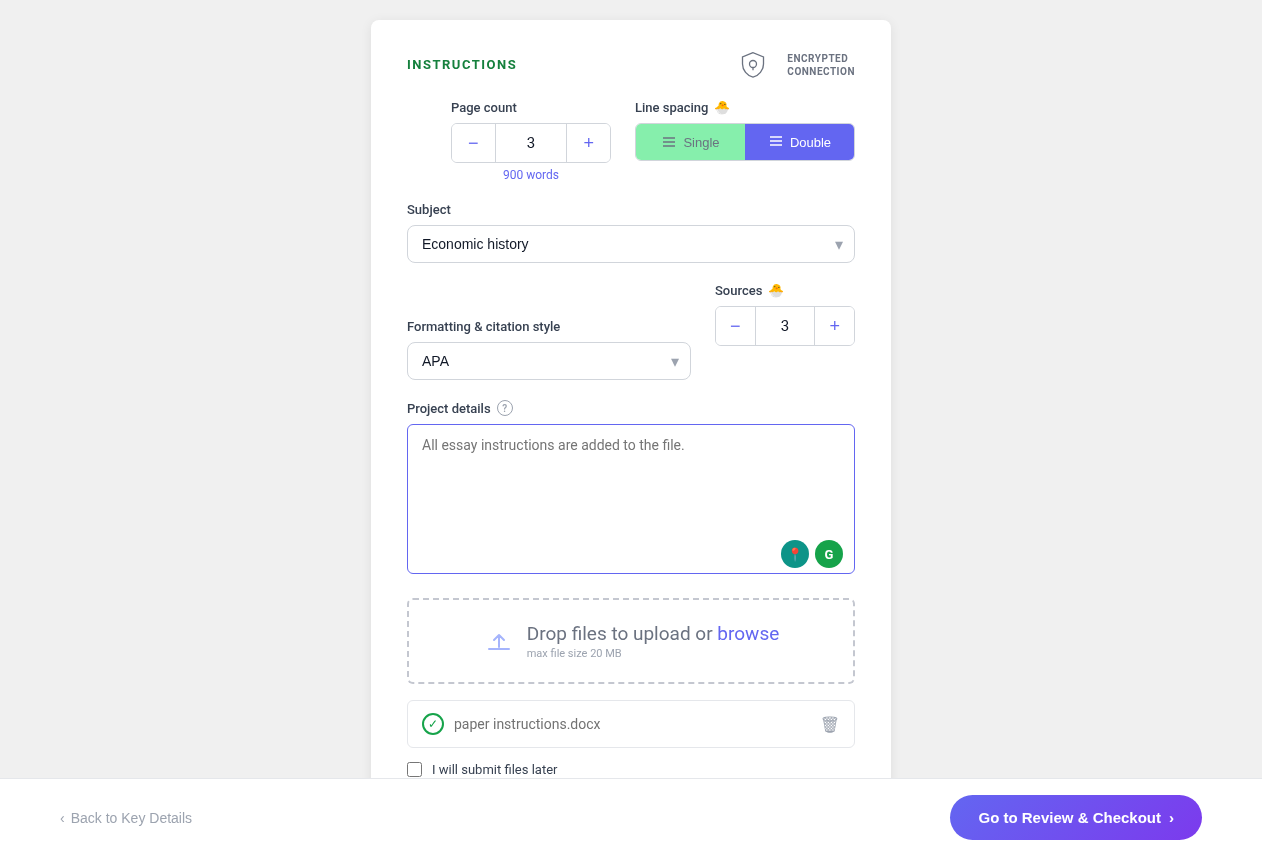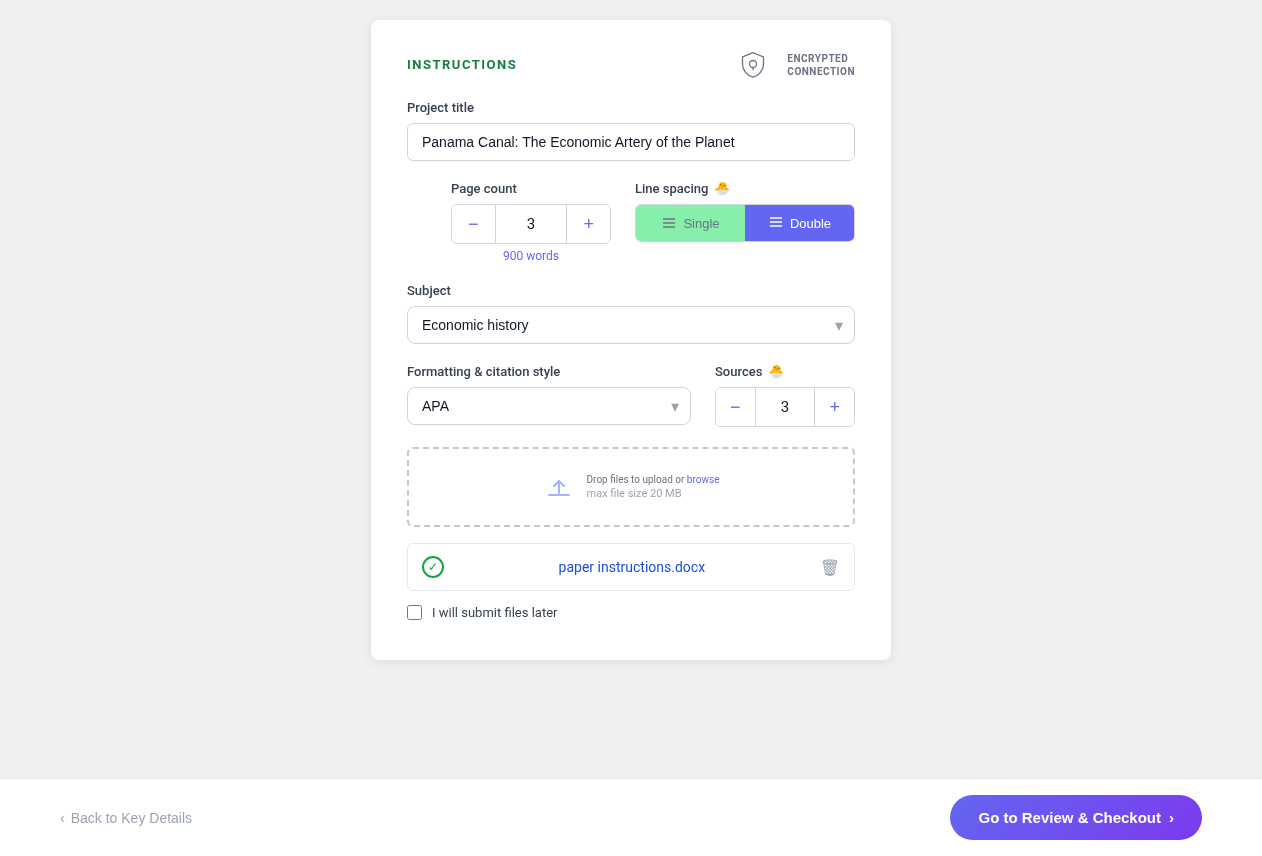--- a/index.html
+++ b/index.html
@@ -169,20 +169,21 @@
       color: #9ca3af;
     }
     .format-sources-row {
       display: flex;
       gap: 24px;
       margin-bottom: 20px;
       align-items: flex-start;
     }
     .format-section {
       flex: 1;
+      margin-top: 36px;
     }
     .sources-section {
       flex: 0 0 auto;
     }
     .sources-stepper {
       display: flex;
       align-items: center;
       border: 1px solid #d1d5db;
       border-radius: 6px;
       overflow: hidden;
@@ -265,21 +266,21 @@
       border-radius: 6px;
       padding: 22px;
       display: flex;
       align-items: center;
       justify-content: center;
       gap: 12px;
       margin-bottom: 16px;
       cursor: pointer;
     }
     .drop-zone-text {
-      font-size: 10px;
+      font-size: 19px;
       color: #6b7280;
     }
     .drop-zone-text a {
       color: #6366f1;
       text-decoration: none;
     }
     .drop-zone-subtext {
       font-size: 11px;
       color: #9ca3af;
       margin-top: 2px;
@@ -301,22 +302,21 @@
       display: flex;
       align-items: center;
       justify-content: center;
       color: #16a34a;
       font-size: 12px;
       flex-shrink: 0;
     }
     .file-name {
       flex: 1;
       font-size: 14px;
-      color: #1d4ed8;
-      text-align: center;
+      color: #737373;
     }
     .file-delete {
       color: #9ca3af;
       cursor: pointer;
       font-size: 16px;
     }
     .checkbox-row {
       display: flex;
       align-items: center;
       gap: 10px;
@@ -382,24 +382,20 @@
       <div class="encrypted-badge">
         <svg class="shield-icon" viewBox="0 0 32 32" fill="none" xmlns="http://www.w3.org/2000/svg">
           <path d="M16 3L4 8v8c0 7 5.3 13.5 12 15 6.7-1.5 12-8 12-15V8L16 3z" stroke="#6b7280" stroke-width="1.5" fill="none"></path>
           <circle cx="16" cy="16" r="4" stroke="#6b7280" stroke-width="1.5" fill="none"></circle>
           <line x1="16" y1="20" x2="16" y2="23" stroke="#6b7280" stroke-width="1.5"></line>
         </svg>
         <div class="encrypted-text">ENCRYPTED<br>CONNECTION</div>
       </div>
     </div>
 
-    <div class="field-group">
-      <div class="field-label">Project title</div>
-      <input type="text" class="text-input" value="Panama Canal: The Economic Artery of the Planet" style="">
-    </div>
 
     <div class="two-col">
       <div class="page-count-section">
         <div class="field-label">Page count</div>
         <div class="stepper">
           <button class="stepper-btn">−</button>
           <span class="stepper-value">3</span>
           <button class="stepper-btn">+</button>
         </div>
         <div class="word-count">900 words</div>
@@ -462,20 +458,33 @@
           <span>🐣</span>
         </div>
         <div class="sources-stepper">
           <button class="sources-stepper-btn">−</button>
           <span class="sources-stepper-value">3</span>
           <button class="sources-stepper-btn">+</button>
         </div>
       </div>
     </div>
 
+    <div class="field-group">
+      <div class="field-label">
+        <span>Project details</span>
+        <span class="help-icon">?</span>
+      </div>
+      <div class="details-container">
+        <textarea class="project-details-area" rows="6" placeholder="All essay instructions are added to the file." style=""></textarea>
+        <div class="details-icons">
+          <div class="detail-icon-btn pin-icon">📍</div>
+          <div class="detail-icon-btn grammarly-icon">G</div>
+        </div>
+      </div>
+    </div>
 
     <div class="drop-zone">
       <svg width="32" height="32" viewBox="0 0 32 32" fill="none">
         <path d="M16 22V10M16 10l-5 5M16 10l5 5" stroke="#a5b4fc" stroke-width="2" stroke-linecap="round" stroke-linejoin="round"></path>
         <path d="M6 24h20" stroke="#a5b4fc" stroke-width="2" stroke-linecap="round"></path>
         <circle cx="24" cy="14" r="0" fill="none"></circle>
       </svg>
       <div>
         <div class="drop-zone-text">
           <span>Drop files to upload or</span>

